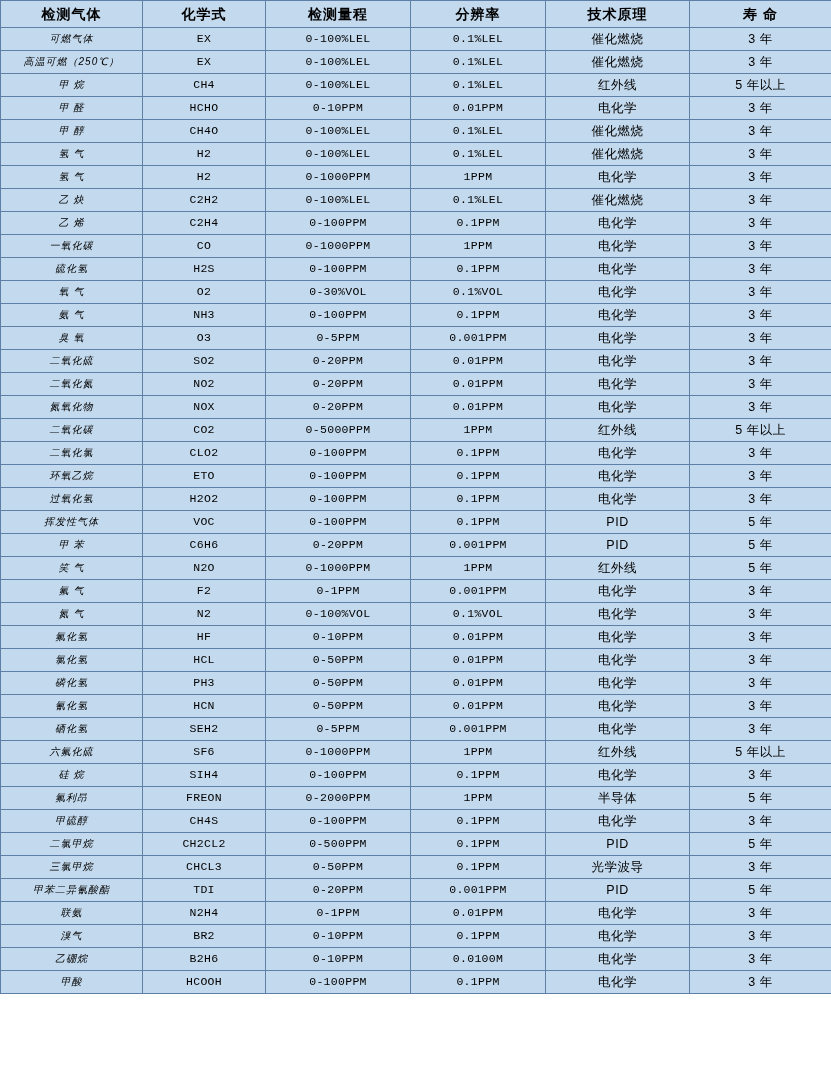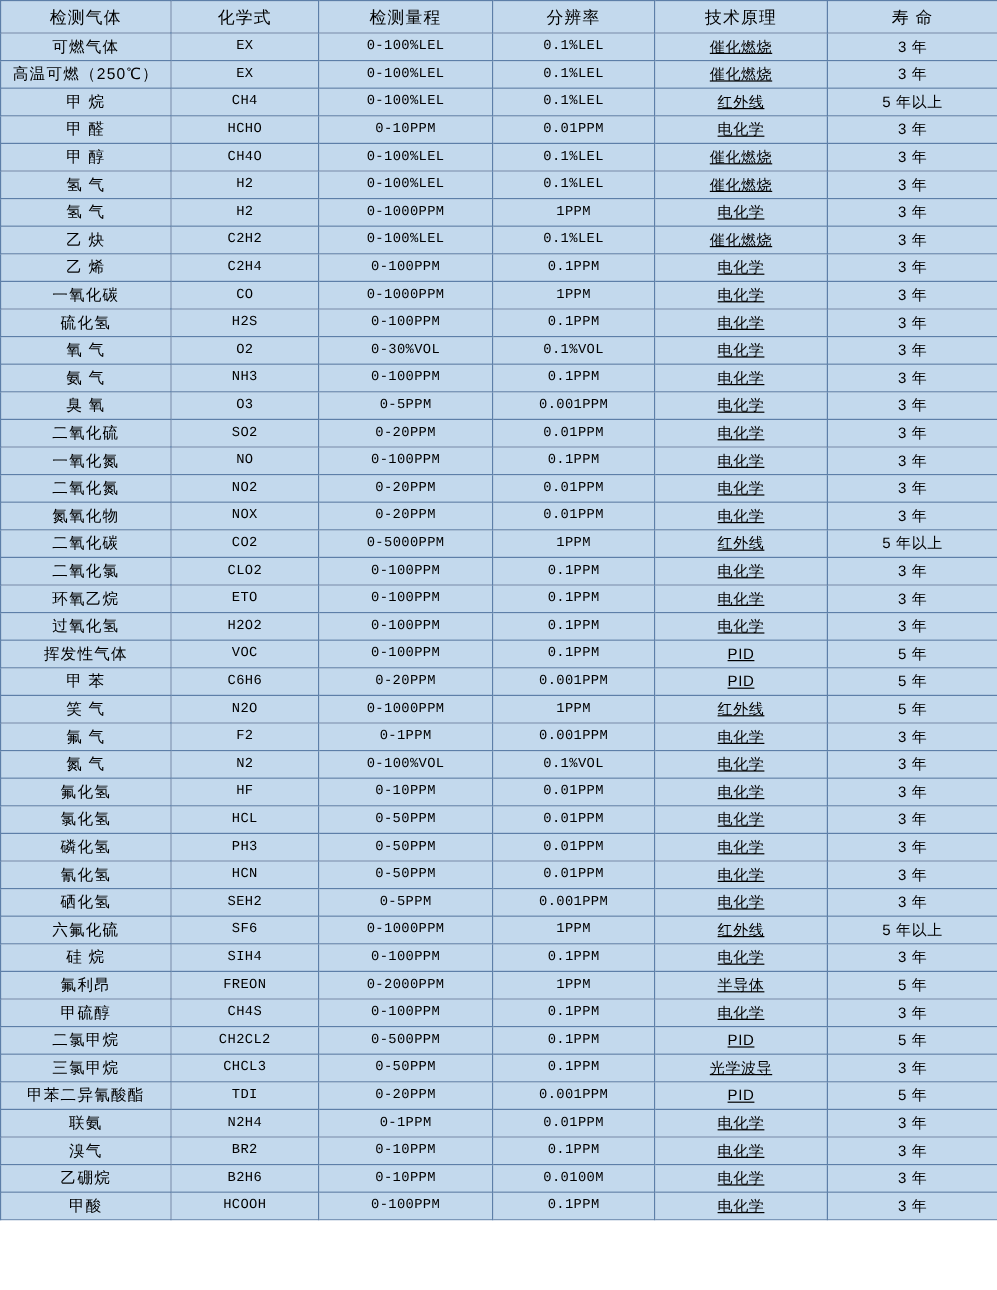--- a/index.html
+++ b/index.html
@@ -23,44 +23,44 @@
     vertical-align: middle;
     color: #000000;
     padding: 0;
     height: 22px;
     line-height: 22px;
     overflow: hidden;
     white-space: nowrap;
   }
   #gas-table thead th {
     font-size: 14px;
-    font-weight: normal;
+    font-weight: bold;
     height: 26px;
     line-height: 26px;
     letter-spacing: 1px;
   }
   #gas-table tbody td {
     font-size: 12.5px;
     font-weight: normal;
   }
   #gas-table tbody td.col-name {
-    font-size: 13px;
+    font-size: 10px;
     letter-spacing: 1px;
+    font-style: italic;
   }
   #gas-table tbody td.col-formula,
   #gas-table tbody td.col-range,
   #gas-table tbody td.col-res {
     font-family: "Liberation Mono", monospace;
     font-size: 11.5px;
     letter-spacing: 0.3px;
   }
   #gas-table tbody td.col-tech {
     font-size: 12.5px;
     letter-spacing: 0.5px;
-    text-decoration: underline;
   }
   #gas-table tbody td.col-life {
     font-size: 12.5px;
     letter-spacing: 0.5px;
   }
   col.c0 { width: 142px; }
   col.c1 { width: 123px; }
   col.c2 { width: 145px; }
   col.c3 { width: 135px; }
   col.c4 { width: 144px; }
@@ -203,28 +203,20 @@
       </tr>
       <tr>
         <td class="col-name">二氧化硫</td>
         <td class="col-formula">SO2</td>
         <td class="col-range">0-20PPM</td>
         <td class="col-res">0.01PPM</td>
         <td class="col-tech">电化学</td>
         <td class="col-life">3 年</td>
       </tr>
       <tr>
-        <td class="col-name">一氧化氮</td>
-        <td class="col-formula">NO</td>
-        <td class="col-range">0-100PPM</td>
-        <td class="col-res">0.1PPM</td>
-        <td class="col-tech">电化学</td>
-        <td class="col-life">3 年</td>
-      </tr>
-      <tr>
         <td class="col-name">二氧化氮</td>
         <td class="col-formula">NO2</td>
         <td class="col-range">0-20PPM</td>
         <td class="col-res">0.01PPM</td>
         <td class="col-tech">电化学</td>
         <td class="col-life">3 年</td>
       </tr>
       <tr>
         <td class="col-name">氮氧化物</td>
         <td class="col-formula">NOX</td>

